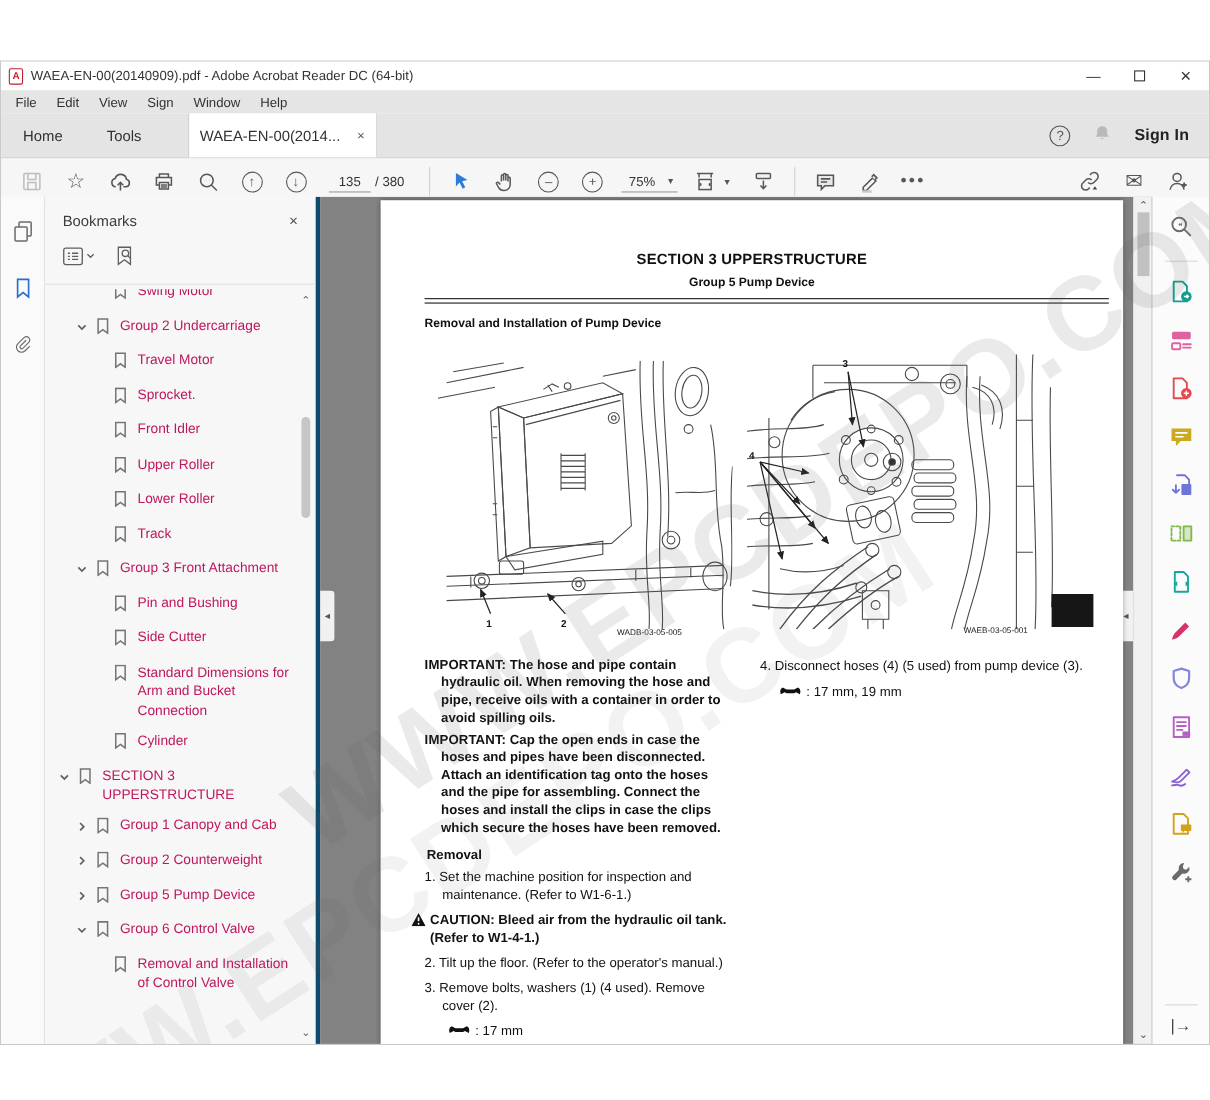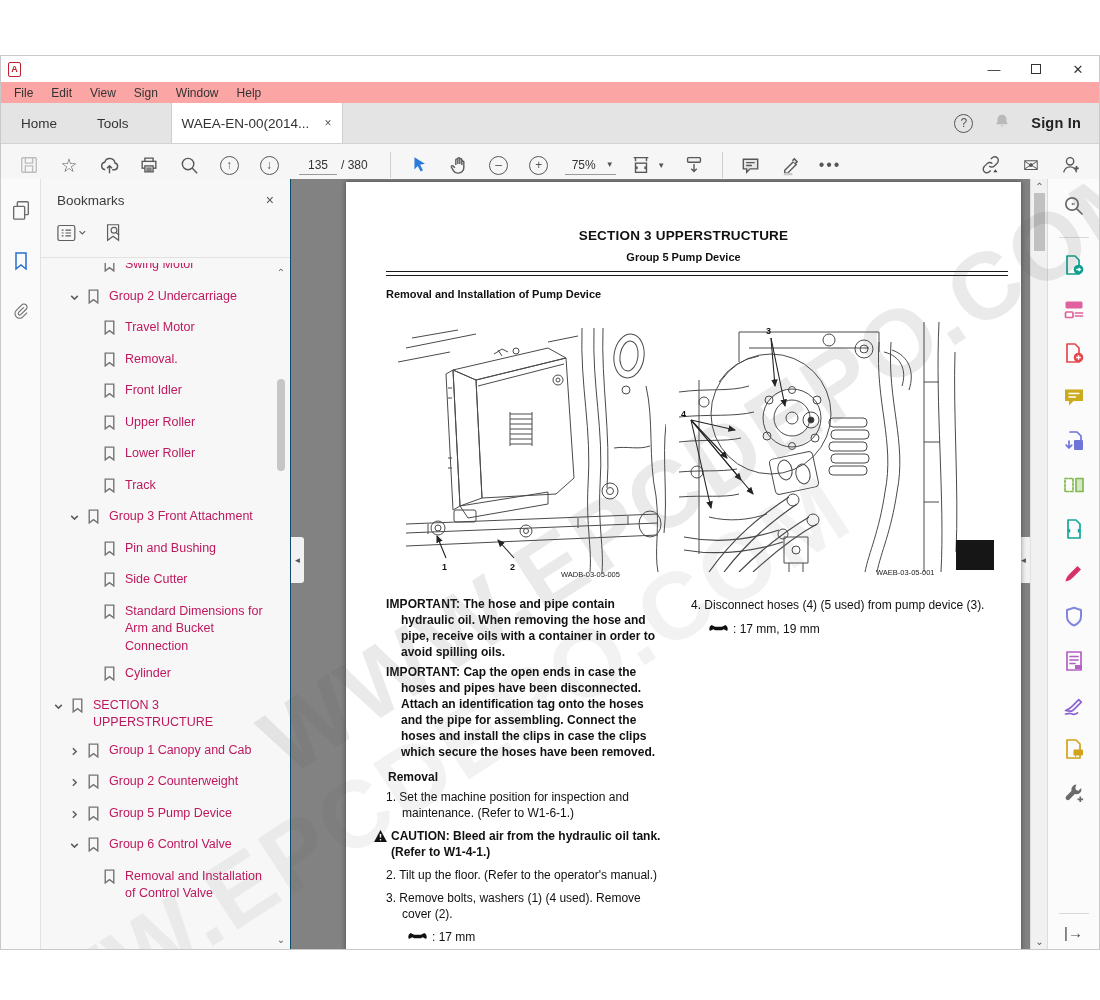--- a/index.html
+++ b/index.html
@@ -7,21 +7,21 @@
   .app { position:absolute; left:0; top:55px; width:1100px; height:895px; background:#fff; border:1px solid #c9c9c9; overflow:hidden; }
 
   
   .titlebar { height:26px; display:flex; align-items:center; padding-left:7px; font-size:12px; color:#333; background:#fff; }
   .pdficon { width:13px; height:15px; border:1.5px solid #c11e2f; border-radius:2px; color:#c11e2f; font-size:9px; font-weight:bold; display:flex; align-items:center; justify-content:center; margin-right:7px; }
   .wincontrols { margin-left:auto; display:flex; }
   .winbtn { width:42px; height:26px; display:flex; align-items:center; justify-content:center; font-size:13px; color:#333; }
   .winbtn .sq { width:10px; height:10px; border:1.2px solid #333; }
 
   
-  .menubar { height:21px; display:flex; align-items:center; padding-left:4px; background:#fca5a5; }
+  .menubar { height:21px; display:flex; align-items:center; padding-left:4px; background:#e5e5e5; }
   .menuitem { font-size:12px; color:#333; padding:0 9px; }
 
   
   .tabbar { height:41px; background:#e4e4e4; display:flex; align-items:stretch; border-bottom:1px solid #d2d2d2; }
   .tab { display:flex; align-items:center; padding:0 20px; font-size:13.5px; color:#323232; }
   .tab.doc { background:#fff; border-left:1px solid #cfcfcf; border-right:1px solid #cfcfcf; margin-left:22px; width:172px; padding:0 10px; justify-content:space-between; }
   .tabclose { font-size:12px; color:#555; margin-left:8px; }
   .tabbar-right { margin-left:auto; display:flex; align-items:center; gap:20px; padding-right:18px; }
   .helpcirc { width:19px; height:19px; border:1.5px solid #555; border-radius:50%; font-size:12px; color:#555; display:flex; align-items:center; justify-content:center; }
   .signin { font-size:14.5px; color:#222; font-weight:bold; letter-spacing:.2px; }
@@ -43,21 +43,21 @@
 
   
   .main { position:absolute; top:123px; left:0; right:0; bottom:0; display:flex; }
 
   
   .rail { width:40px; background:#fafafa; border-right:1px solid #e2e2e2; display:flex; flex-direction:column; align-items:center; padding-top:20px; gap:26px; }
   .rail svg { fill:none; stroke:#6b6b6b; stroke-width:1.5; }
   .rail .active svg { stroke:#2a6fc9; }
 
   
-  .bmpanel { width:250px; background:#f7f7f8; border-right:1px solid #0c4a6e; position:relative; }
+  .bmpanel { width:250px; background:#f7f7f8; border-right:4px solid #0c4a6e; position:relative; }
   .bmhead { display:flex; align-items:center; justify-content:space-between; padding:13px 16px 9px 16px; }
   .bmtitle { font-size:13.5px; color:#3d3d3d; }
   .bmclose { font-size:14px; color:#555; }
   .bmtools { display:flex; align-items:center; gap:16px; padding:5px 16px 9px 16px; border-bottom:1px solid #e2e2e2; }
   .bmtools svg { fill:none; stroke:#5f5f5f; stroke-width:1.3; }
   .bmtree { position:absolute; top:84px; bottom:4px; left:0; right:20px; overflow:hidden; font-size:12.5px; color:#be185d; }
   .bm-row { display:flex; align-items:flex-start; padding:5px 0; line-height:1.4; }
   .bm-chev { width:18px; flex:0 0 18px; padding-top:3px; }
   .bm-chev svg { fill:none; stroke:#5f5f5f; stroke-width:1.4; }
   .bm-rib { width:13px; flex:0 0 13px; margin-right:9px; padding-top:1px; }
@@ -109,20 +109,21 @@
 
   svg text { font-family:"Liberation Sans",sans-serif; }
 </style>
 </head>
 <body>
 
 <div class="app">
 
   <div class="titlebar">
     <span class="pdficon">A</span>
+    <span>WAEA-EN-00(20140909).pdf - Adobe Acrobat Reader DC (64-bit)</span>
     <span class="wincontrols">
       <span class="winbtn">—</span>
       <span class="winbtn">
           <span class="sq"></span>
         </span>
       <span class="winbtn">✕</span>
     </span>
   </div>
 
   <div class="menubar">
@@ -321,21 +322,21 @@
           <div class="bm-row" style="padding-left: 62px;">
             <span class="bm-rib"><svg width="13" height="15" viewBox="0 0 12 14">
                 <path d="M2 1h8v12l-4-3-4 3z"></path>
               </svg></span>
             <span class="bm-label">Travel Motor</span>
           </div>
           <div class="bm-row" style="padding-left: 62px;">
             <span class="bm-rib"><svg width="13" height="15" viewBox="0 0 12 14">
                 <path d="M2 1h8v12l-4-3-4 3z"></path>
               </svg></span>
-            <span class="bm-label">Removal.</span>
+            <span class="bm-label">Sprocket.</span>
           </div>
           <div class="bm-row" style="padding-left: 62px;">
             <span class="bm-rib"><svg width="13" height="15" viewBox="0 0 12 14">
                 <path d="M2 1h8v12l-4-3-4 3z"></path>
               </svg></span>
             <span class="bm-label">Front Idler</span>
           </div>
           <div class="bm-row" style="padding-left: 62px;">
             <span class="bm-rib"><svg width="13" height="15" viewBox="0 0 12 14">
                 <path d="M2 1h8v12l-4-3-4 3z"></path>

